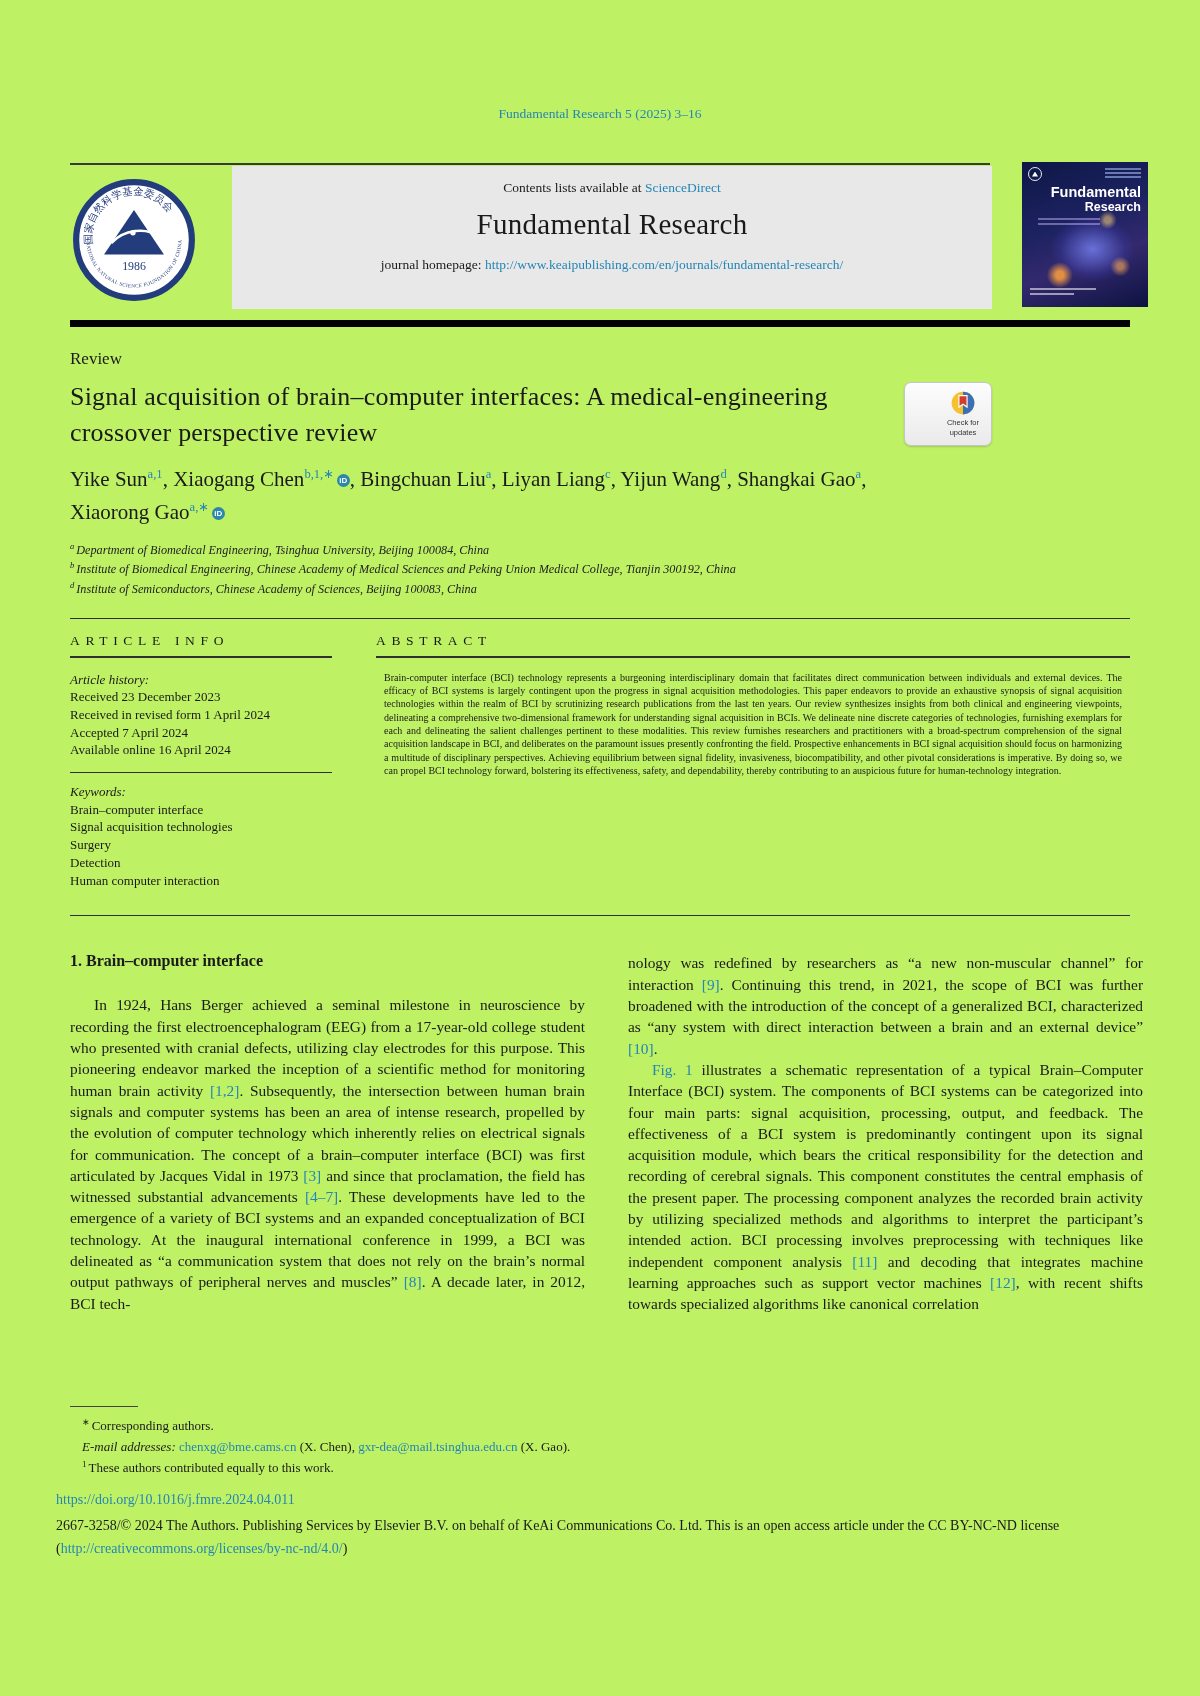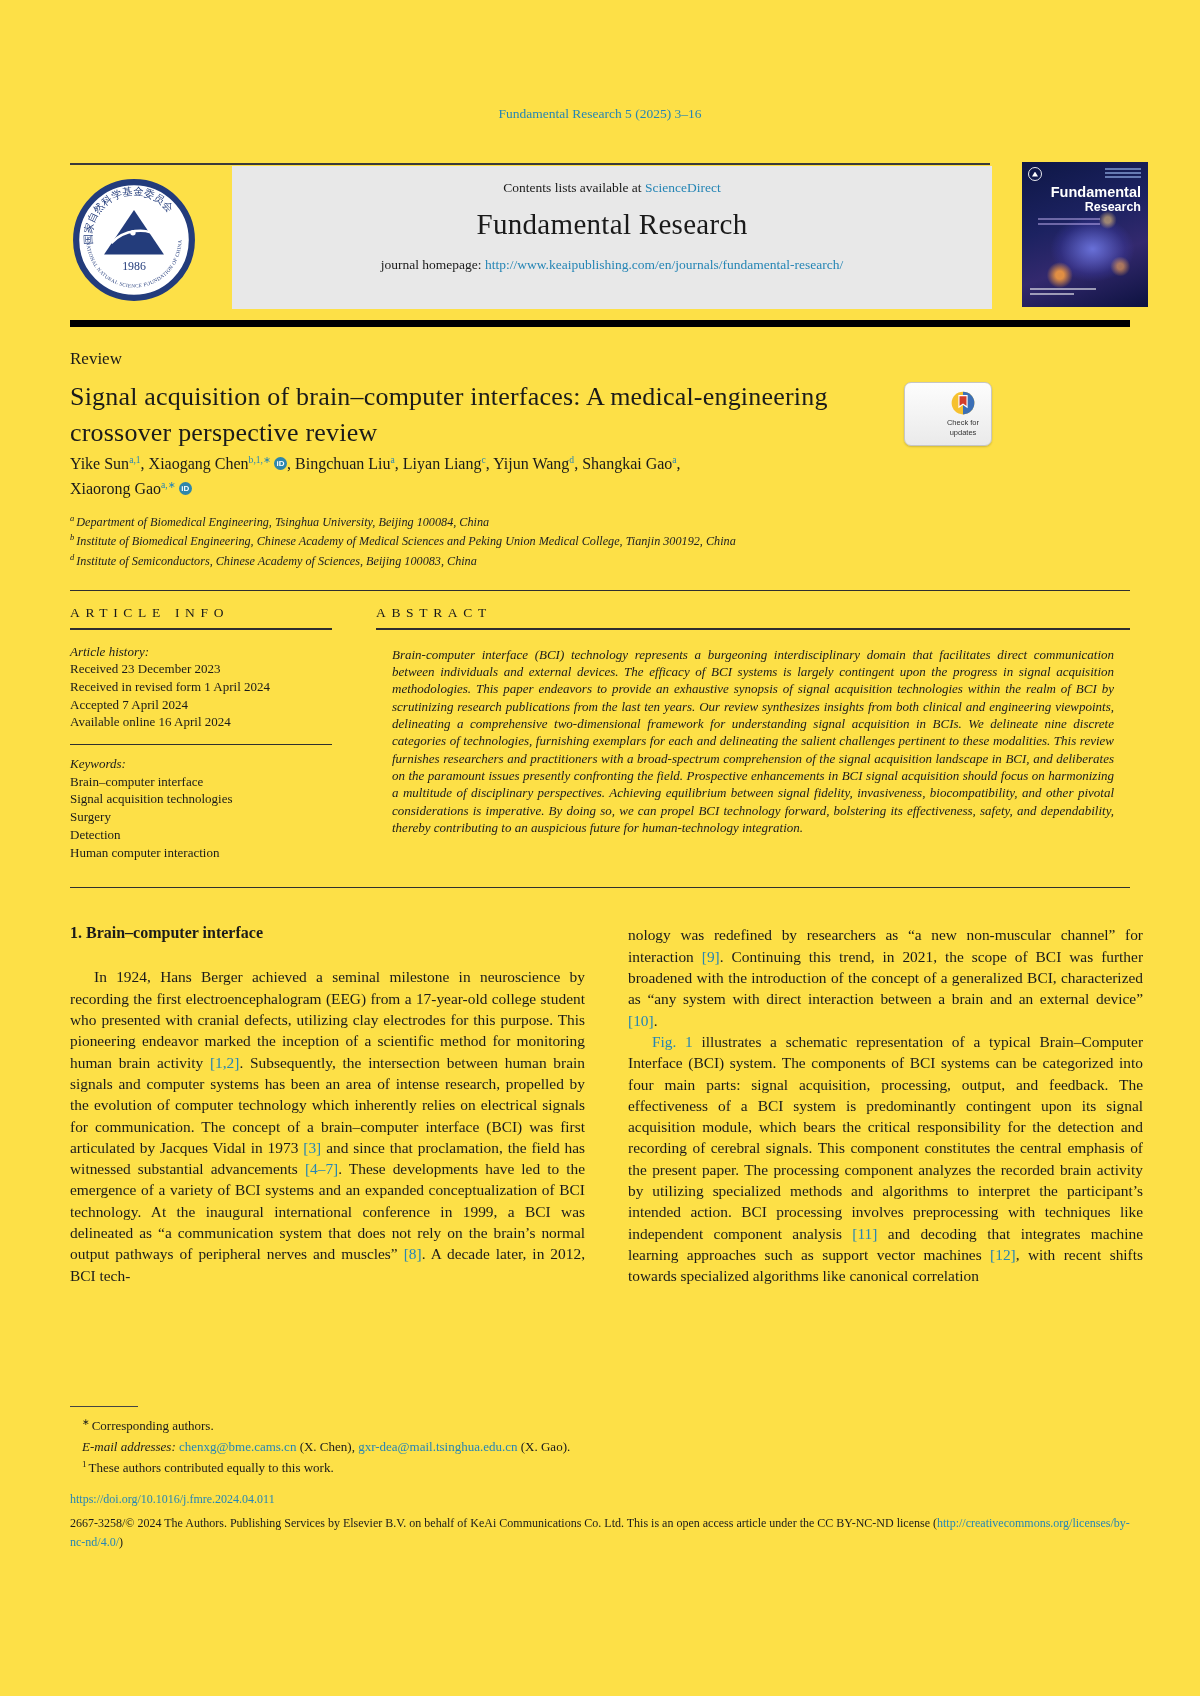--- a/index.html
+++ b/index.html
@@ -1,17 +1,17 @@
 <!DOCTYPE html>
 <html><head>
 <meta charset="utf-8">
 <style>
   :root{ --link:#2585b5; --ink:#1a1a1a; --rule:#2f2f2f; }
   html,body{ margin:0; padding:0; background:#fff; }
-  .page{ position:relative; width:1200px; height:1696px; margin:0 auto; background:#fde047;
+  .page{ position:relative; width:1200px; height:1696px; margin:0 auto; background:#bef264;
          font-family:"Liberation Serif", serif; color:var(--ink); overflow:hidden;
          box-sizing:border-box; padding:0 70px; }
   .link{ color:var(--link); text-decoration:none; }
   .it{ font-style:italic; }
 
   
   .citation-line{ padding-top:106px; text-align:center; font-size:13.5px; color:var(--link); }
 
   
   .mast-rule{ margin-top:41px; width:920px; height:2px; background:#3a3a3a; }
@@ -50,21 +50,21 @@
 
   
   .review-label{ margin-top:22px; font-size:17px; }
   .title-wrap{ position:relative; margin-top:10px; }
   .title{ margin:0; font-weight:normal; font-size:26px; line-height:1.38; width:800px; letter-spacing:.2px; }
   .crossmark{ position:absolute; right:138px; top:3px; width:56px; height:62px; border:1px solid #c6c6c6;
               border-radius:7px; background:linear-gradient(#fdfdfd,#eaeaea); box-shadow:0 1px 2px rgba(0,0,0,.18);
               display:flex; flex-direction:column; align-items:center; justify-content:center;padding-left:30px; }
   .cm-text{ font-family:"Liberation Sans", sans-serif; font-size:7.5px; color:#333; text-align:center; line-height:1.3; margin-top:2px; }
 
-  .authors{ font-size:16px; line-height:1.6; }
+  .authors{ margin-top:12px; font-size:21px; line-height:1.6; }
   .rich sup{ font-size:60%; color:var(--link); }
   .orcid{ display:inline-block; width:13px; height:13px; border-radius:50%; background:#2e86ab;
           font:bold 8px/13px "Liberation Sans", sans-serif; color:#fff; text-align:center;
           vertical-align:3px; margin-left:3px; }
   .orcid:after{ content:"iD"; }
 
   .affils{ margin-top:10px; font-size:12.2px; font-style:italic; line-height:1.42; color:#222; }
   .affil-line sup{ font-size:70%; margin-right:2px; }
 
   .thin-rule{ border:none; margin:0; height:1.3px; background:var(--rule); }
@@ -72,35 +72,35 @@
   .rule3{ margin-top:26px; }
 
   
   .io-flex{ display:flex; margin-top:14px; }
   .info-col{ width:262px; flex:none; }
   .abs-col{ margin-left:44px; flex:1; }
   .col-heading{ font-size:13.5px; letter-spacing:.42em; }
   .heading-rule{ height:1.2px; background:var(--rule); margin-top:7px; margin-bottom:13px; }
   .io-line{ font-size:13px; line-height:1.36; }
   .mid-rule{ height:1.2px; background:var(--rule); margin:13px 0 10px; }
-  .abs-text{ margin:16px; font-size:13px; line-height:1.335; text-align:justify;font-style:italic; }
+  .abs-text{ margin:8px; font-size:10px; line-height:1.335; text-align:justify; }
 
   
   .body-flex{ display:flex; gap:43px; margin-top:36px; }
   .bcol{ width:515px; flex:none; }
   .sec-heading{ margin:0 0 24px 0; font-size:16px; font-weight:bold; }
   .body-para{ margin:0; font-size:15.4px; line-height:21.3px; text-align:justify; }
   .indent{ text-indent:24px; }
 
   
   .footnotes{ position:absolute; left:70px; top:1406px; width:560px; font-size:13px; }
   .fn-rule{ width:68px; height:1.2px; background:#444; margin-bottom:8px; }
   .fn-line{ line-height:1.55; padding-left:12px; }
   .fn-line sup{ font-size:70%; color:inherit; margin-right:2px; }
-  .bottom{ position:absolute; left:70px; right:70px; top:1492px; font-size:12px; }
+  .bottom{ position:absolute; left:56px; right:70px; top:1492px; font-size:14px; }
   .doi{ display:block; margin-bottom:7px; }
   .copyright{ margin:0; line-height:1.62; }
 </style>
 </head>
 <body>
 
 <div class="page">
 
   <div class="citation-line">Fundamental Research 5 (2025) 3–16</div>
 

